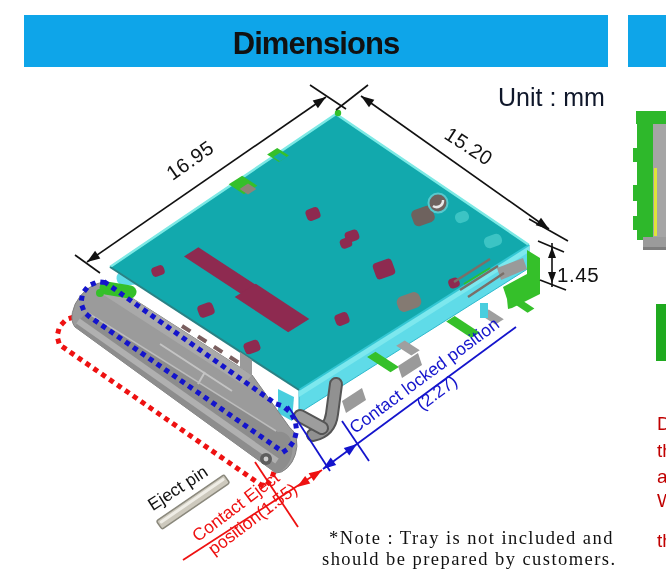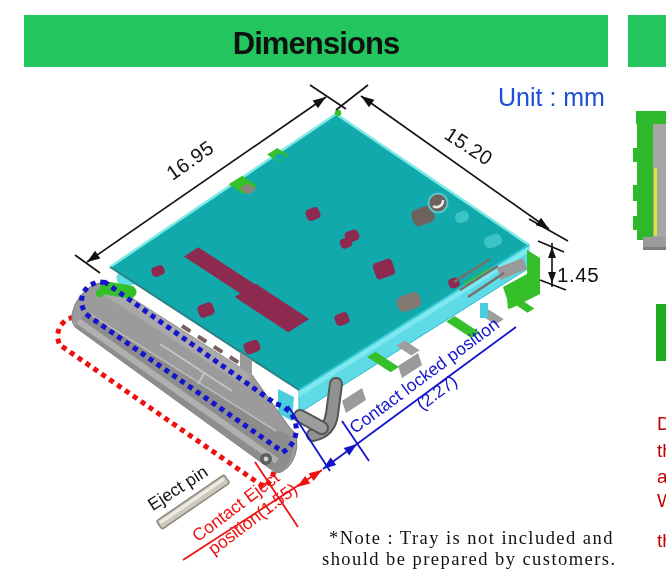--- a/index.html
+++ b/index.html
@@ -1,19 +1,19 @@
 <!DOCTYPE html>
 <html><head><meta charset="utf-8"><style>
 html,body{margin:0;padding:0;width:666px;height:584px;background:#fff;overflow:hidden;}
 body{font-family:"Liberation Sans",sans-serif;position:relative;}
-.hdr{position:absolute;top:15px;height:52px;background:#22c55e;}
+.hdr{position:absolute;top:15px;height:52px;background:#0ea5e9;}
 #h1{left:24px;width:584px;text-align:center;font-size:31px;font-weight:bold;
     letter-spacing:-0.9px;line-height:57px;color:#111;}
 #h2{left:628px;width:38px;}
-#unit{position:absolute;left:498px;top:83px;font-size:25px;color:#1d4ed8;}
+#unit{position:absolute;left:498px;top:83px;font-size:25px;color:#0f172a;}
 #note{position:absolute;left:322px;top:528px;font-size:18.5px;color:#111;line-height:20.5px;letter-spacing:1.45px;font-family:Liberation Serif, serif;}
 .red{position:absolute;left:657px;font-size:19px;color:#c00000;white-space:nowrap;}
 svg{position:absolute;left:0;top:0;}
 text{font-family:"Liberation Sans",sans-serif;}
 </style></head><body>
 <div class="hdr" id="h1">Dimensions</div>
 <div class="hdr" id="h2"></div>
 <div id="unit">Unit&nbsp;:&nbsp;mm</div>
 <svg width="666" height="584" viewBox="0 0 666 584">
 <path d="M 77,317 L 258,442 A 26 26 0 0 1 264,487 L 60,345 A 19 19 0 0 1 77,317 Z" fill="none" stroke="#ee1111" stroke-width="5" stroke-dasharray="0.1 9.5" stroke-linecap="square"></path>

